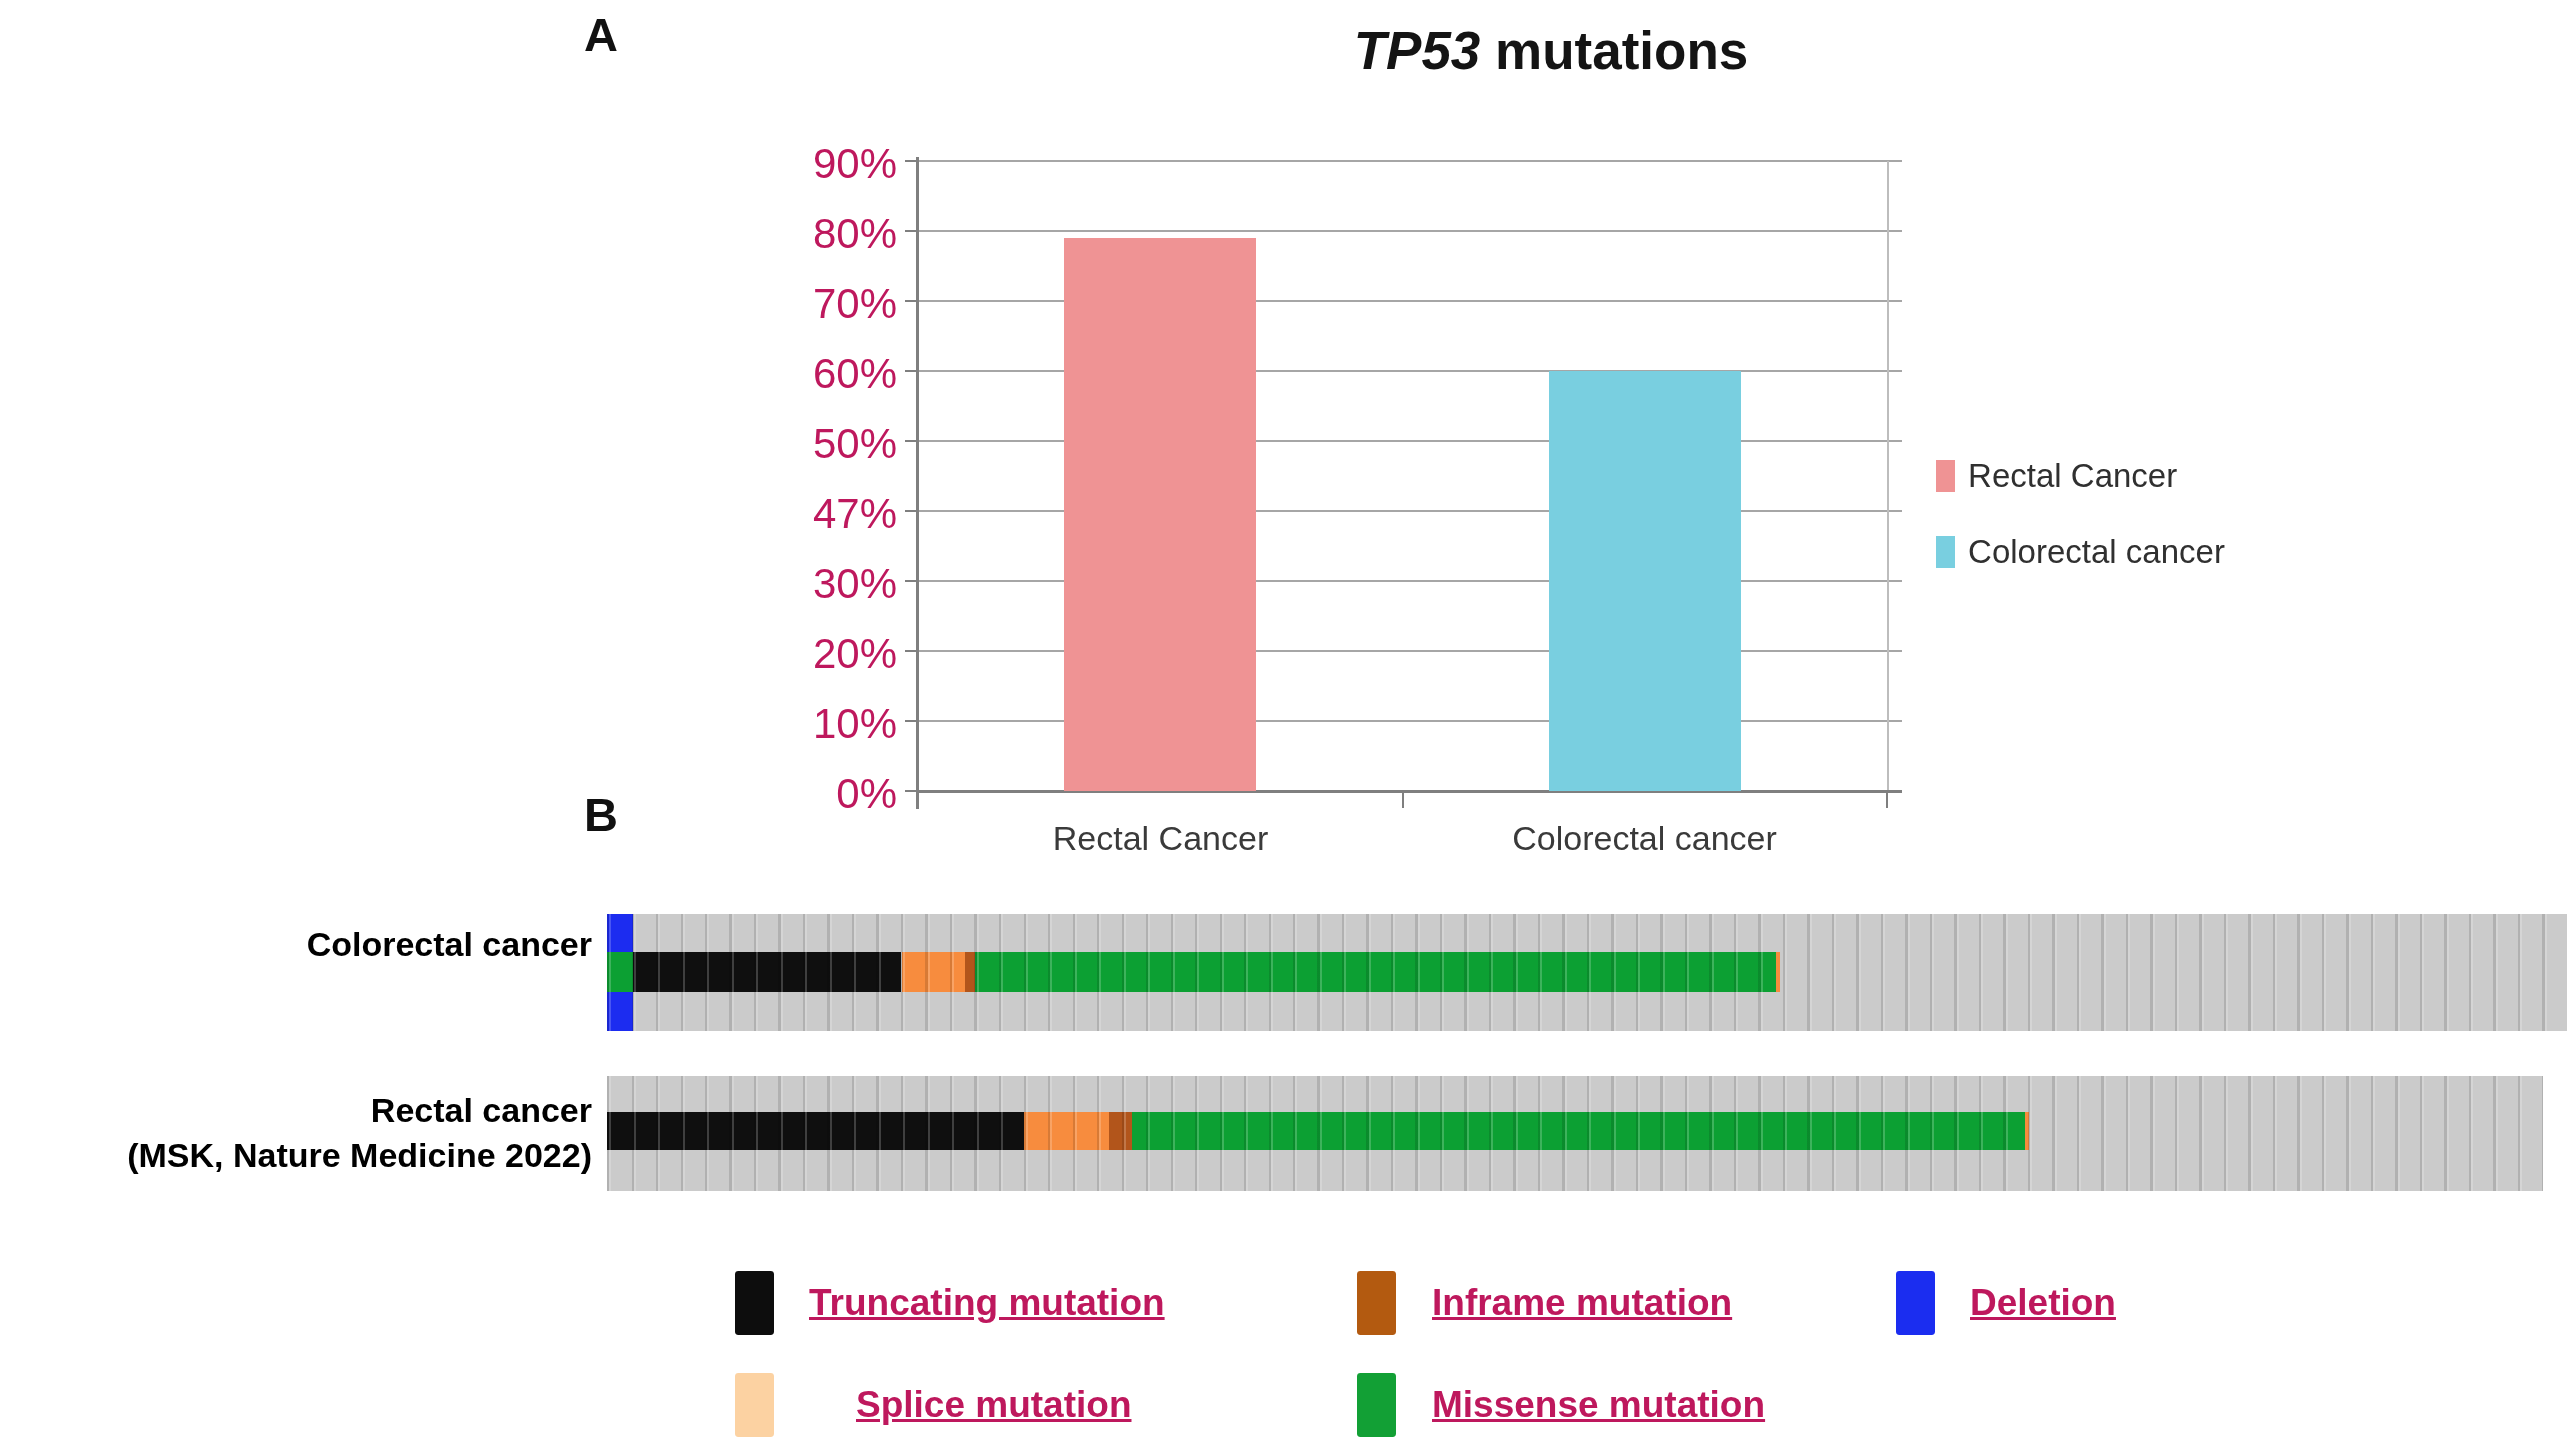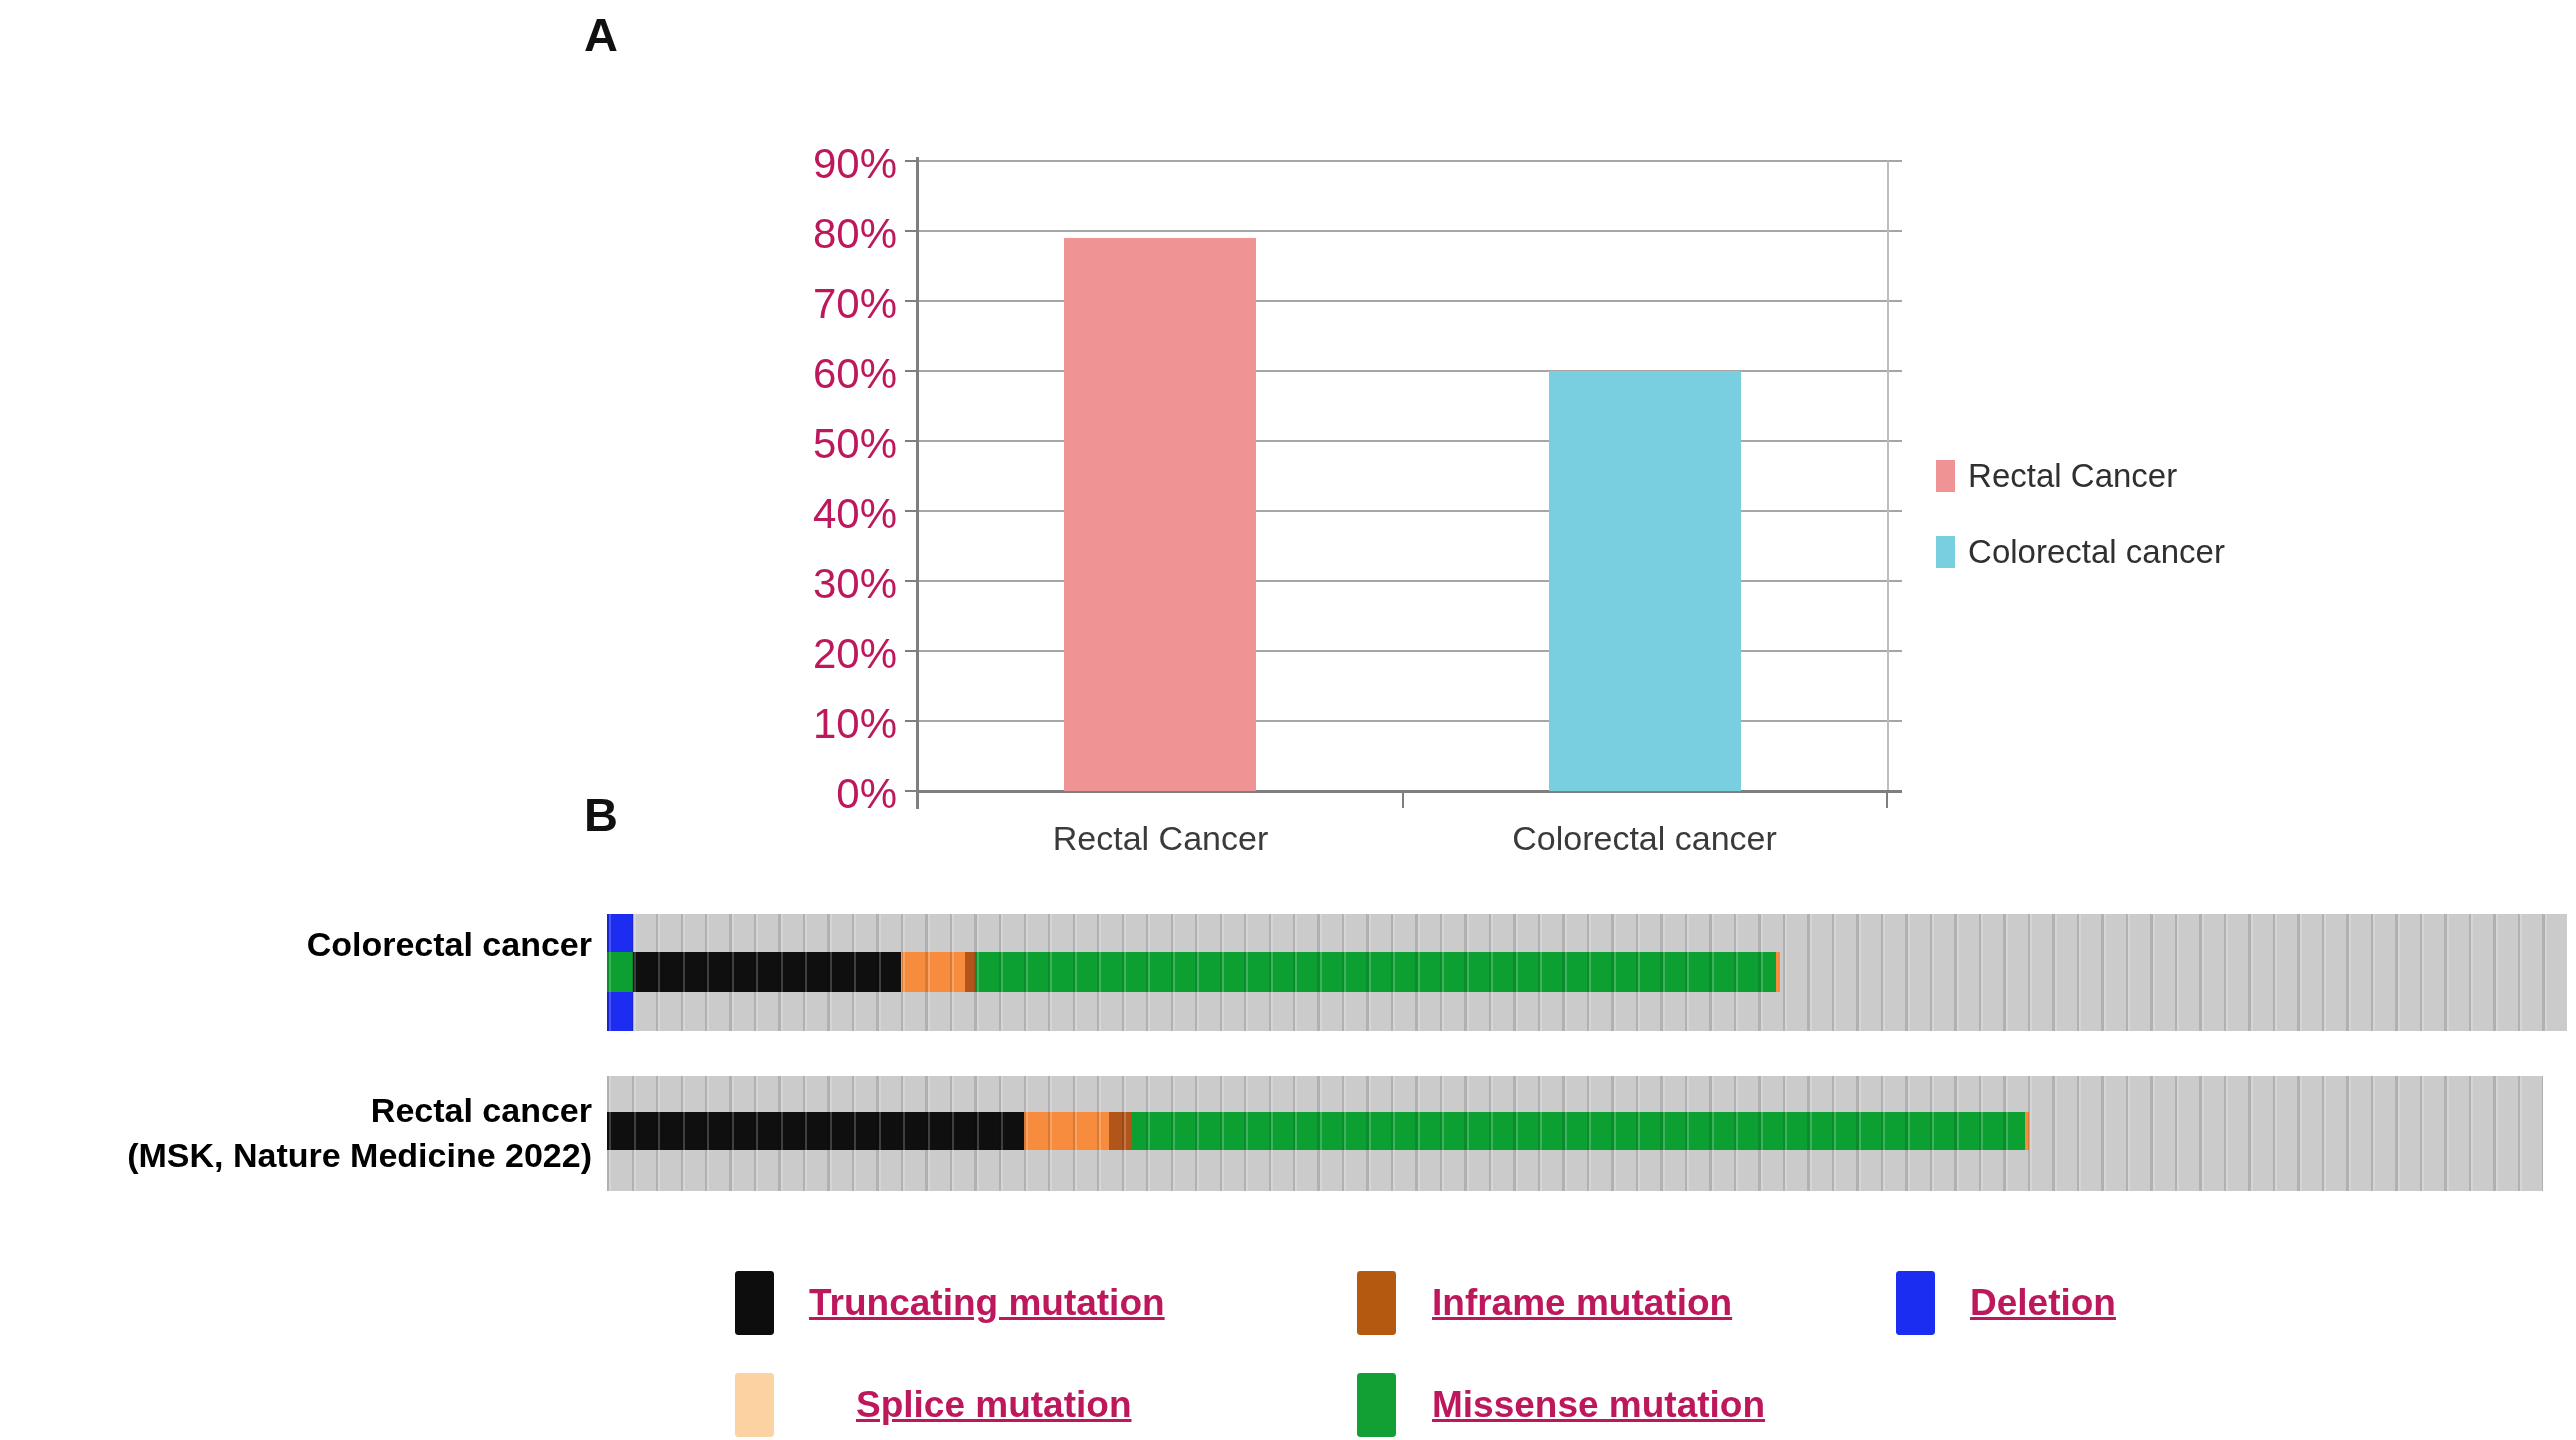--- a/index.html
+++ b/index.html
@@ -22,37 +22,38 @@
   .legendB-swatch{width:39px;height:64px;border-radius:3.4px;}
   .legendB-label{font-size:37px;font-weight:bold;color:#be185d;white-space:nowrap;text-decoration:underline;}
 </style>
 </head>
 <body>
 
 <div class="canvas">
 
   <div class="abs panel-letter" style="left:584px;top:6.8px;">A</div>
 
+  <div class="abs chart-title" style="left:1043px;top:20.3px;width:1016px;"><span class="gene">TP53</span><span> mutations</span></div>
 
   <div id="barchart">
       <div class="abs" style="left: 918px; top: 790px; width: 984px; height: 1.7px; background: rgb(166, 166, 166);"></div>
       <div class="abs" style="left: 905px; top: 790px; width: 13.5px; height: 1.7px; background: rgb(127, 127, 127);"></div>
       <div class="abs ytick-label" style="left: 728px; top: 770px; width: 169px;">0%</div>
       <div class="abs" style="left: 918px; top: 720px; width: 984px; height: 1.7px; background: rgb(166, 166, 166);"></div>
       <div class="abs" style="left: 905px; top: 720px; width: 13.5px; height: 1.7px; background: rgb(127, 127, 127);"></div>
       <div class="abs ytick-label" style="left: 728px; top: 700px; width: 169px;">10%</div>
       <div class="abs" style="left: 918px; top: 650px; width: 984px; height: 1.7px; background: rgb(166, 166, 166);"></div>
       <div class="abs" style="left: 905px; top: 650px; width: 13.5px; height: 1.7px; background: rgb(127, 127, 127);"></div>
       <div class="abs ytick-label" style="left: 728px; top: 630px; width: 169px;">20%</div>
       <div class="abs" style="left: 918px; top: 580px; width: 984px; height: 1.7px; background: rgb(166, 166, 166);"></div>
       <div class="abs" style="left: 905px; top: 580px; width: 13.5px; height: 1.7px; background: rgb(127, 127, 127);"></div>
       <div class="abs ytick-label" style="left: 728px; top: 560px; width: 169px;">30%</div>
       <div class="abs" style="left: 918px; top: 510px; width: 984px; height: 1.7px; background: rgb(166, 166, 166);"></div>
       <div class="abs" style="left: 905px; top: 510px; width: 13.5px; height: 1.7px; background: rgb(127, 127, 127);"></div>
-      <div class="abs ytick-label" style="left: 728px; top: 490px; width: 169px;">40%</div>
+      <div class="abs ytick-label" style="left: 728px; top: 490px; width: 169px;">47%</div>
       <div class="abs" style="left: 918px; top: 440px; width: 984px; height: 1.7px; background: rgb(166, 166, 166);"></div>
       <div class="abs" style="left: 905px; top: 440px; width: 13.5px; height: 1.7px; background: rgb(127, 127, 127);"></div>
       <div class="abs ytick-label" style="left: 728px; top: 420px; width: 169px;">50%</div>
       <div class="abs" style="left: 918px; top: 370px; width: 984px; height: 1.7px; background: rgb(166, 166, 166);"></div>
       <div class="abs" style="left: 905px; top: 370px; width: 13.5px; height: 1.7px; background: rgb(127, 127, 127);"></div>
       <div class="abs ytick-label" style="left: 728px; top: 350px; width: 169px;">60%</div>
       <div class="abs" style="left: 918px; top: 300px; width: 984px; height: 1.7px; background: rgb(166, 166, 166);"></div>
       <div class="abs" style="left: 905px; top: 300px; width: 13.5px; height: 1.7px; background: rgb(127, 127, 127);"></div>
       <div class="abs ytick-label" style="left: 728px; top: 280px; width: 169px;">70%</div>
       <div class="abs" style="left: 918px; top: 230px; width: 984px; height: 1.7px; background: rgb(166, 166, 166);"></div>

